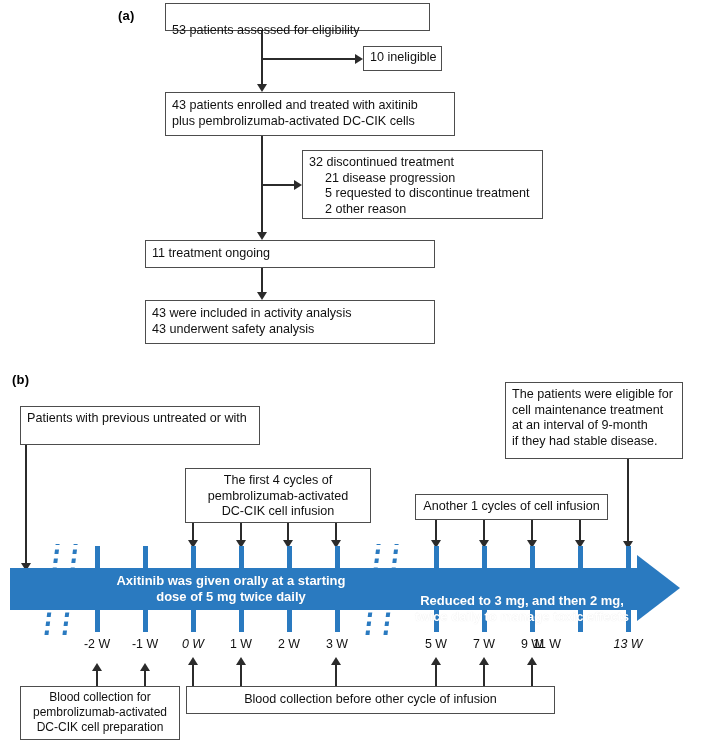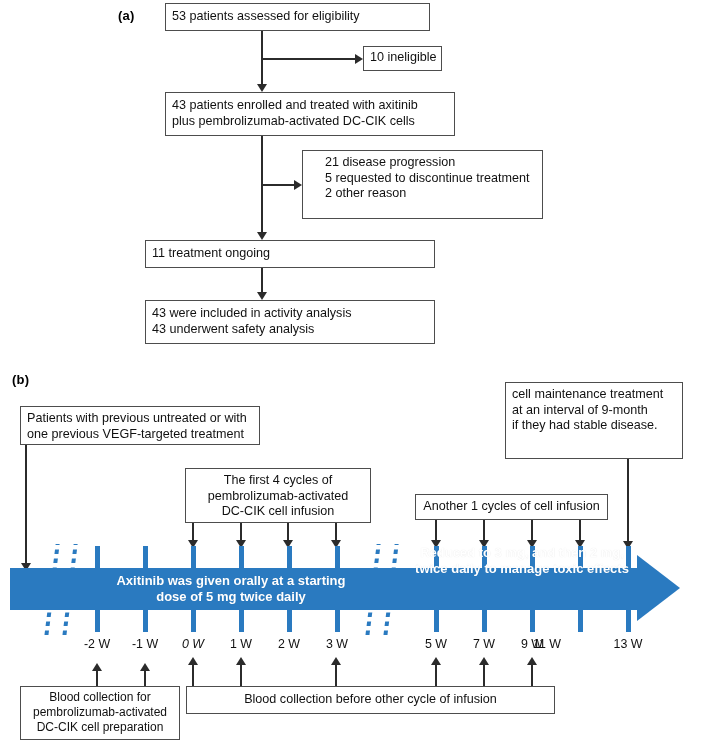--- a/index.html
+++ b/index.html
@@ -72,21 +72,21 @@
     background-position:left;background-size:4px 9px;background-repeat:repeat-y;
   }
 </style>
 </head>
 <body>
 
 <div class="fig">
 
   <div class="panel-label" style="left:118px;top:8px;">(a)</div>
 
-  <div class="box" style="left:165px;top:3px;width:265px;height:28px;padding-top:5px;">
+  <div class="box" style="left:165px;top:3px;width:265px;height:28px;padding-top:19px;">
     <span>53 patients assessed for eligibility</span>
   </div>
 
   <div class="vline" style="left:261px;top:31px;height:56px;"></div>
   <div class="arrow-down" style="left:256.5px;top:84px;"></div>
 
   <div class="hline" style="left:261px;top:58px;width:96px;"></div>
   <div class="arrow-right" style="left:355px;top:53.5px;"></div>
   <div class="box" style="left:363px;top:46px;width:79px;height:25px;padding-top:3px;">
     <span>10 ineligible</span>
@@ -97,20 +97,21 @@
     <span>plus pembrolizumab-activated DC-CIK cells</span>
   </div>
 
   <div class="vline" style="left:261px;top:136px;height:102px;"></div>
   <div class="arrow-down" style="left:256.5px;top:232px;"></div>
 
   <div class="hline" style="left:261px;top:184px;width:35px;"></div>
   <div class="arrow-right" style="left:294px;top:179.5px;"></div>
 
   <div class="box" style="left:302px;top:150px;width:241px;height:69px;padding-top:4px;">
+    <span>32 discontinued treatment</span>
     <span class="ind">21 disease progression</span>
     <span class="ind">5 requested to discontinue treatment</span>
     <span class="ind">2 other reason</span>
   </div>
 
   <div class="box" style="left:145px;top:240px;width:290px;height:28px;padding-top:5px;">
     <span>11 treatment ongoing</span>
   </div>
 
   <div class="vline" style="left:261px;top:268px;height:30px;"></div>
@@ -118,21 +119,20 @@
 
   <div class="box" style="left:145px;top:300px;width:290px;height:44px;padding-top:5px;">
     <span>43  were  included in activity analysis</span>
     <span>43 underwent safety analysis</span>
   </div>
 
   <div class="panel-label" style="left:12px;top:372px;">(b)</div>
 
   <div class="box" style="left:20px;top:406px;width:240px;height:39px;padding-top:4px;">
     <span>Patients with previous untreated or with</span>
-    <span>one previous VEGF-targeted treatment</span>
   </div>
   <div class="vline" style="left:25px;top:445px;height:124px;"></div>
   <div class="arrow-down" style="left:20.5px;top:563px;"></div>
 
   <div class="box ctr" style="left:185px;top:468px;width:186px;height:55px;padding-top:4px;">
     <span>The first 4 cycles of</span>
     <span>pembrolizumab-activated</span>
     <span>DC-CIK cell infusion</span>
   </div>
 
@@ -151,20 +151,21 @@
   <div class="vline" style="left:435.2px;top:520px;height:25px;"></div>
   <div class="arrow-down" style="left:431px;top:540px;"></div>
   <div class="vline" style="left:483.2px;top:520px;height:25px;"></div>
   <div class="arrow-down" style="left:479px;top:540px;"></div>
   <div class="vline" style="left:531.2px;top:520px;height:25px;"></div>
   <div class="arrow-down" style="left:527px;top:540px;"></div>
   <div class="vline" style="left:579.2px;top:520px;height:25px;"></div>
   <div class="arrow-down" style="left:575px;top:540px;"></div>
 
   <div class="box" style="left:505px;top:382px;width:178px;height:77px;padding-top:4px;">
+    <span>The patients were eligible for</span>
     <span>cell maintenance treatment</span>
     <span>at an interval of 9-month</span>
     <span>if they had stable disease.</span>
   </div>
   <div class="vline" style="left:627.2px;top:459px;height:88px;"></div>
   <div class="arrow-down" style="left:623px;top:541px;"></div>
 
   <div class="tl-tick" style="left:94.5px;top:546px;height:24px;"></div>
   <div class="tl-tick" style="left:142.5px;top:546px;height:24px;"></div>
   <div class="tl-tick" style="left:190.5px;top:546px;height:24px;"></div>
@@ -195,36 +196,36 @@
   <div class="brk" style="left:50px;top:544px;height:92px;transform:skewX(-7deg);"></div>
   <div class="brk" style="left:68px;top:544px;height:92px;transform:skewX(-7deg);"></div>
 
   <div class="brk" style="left:371px;top:544px;height:92px;transform:skewX(-7deg);"></div>
   <div class="brk" style="left:389px;top:544px;height:92px;transform:skewX(-7deg);"></div>
 
   <div class="tl-text" style="left:96px;top:573px;width:270px;">
     <div>Axitinib was given orally at a starting</div>
     <div>dose of 5 mg twice daily</div>
   </div>
-  <div class="tl-text" style="left:399px;top:545px;width:246px;text-align:center;">
+  <div class="tl-text" style="left:399px;top:593px;width:246px;text-align:center;">
     <div>Reduced to 3 mg, and then 2 mg,</div>
     <div>twice daily to manage toxic effects</div>
   </div>
 
   <div class="tl-label" style="left:72px;top:637px;width:50px;">-2 W</div>
   <div class="tl-label" style="left:120px;top:637px;width:50px;">-1 W</div>
   <div class="tl-label" style="left:168px;top:637px;width:50px;font-style:italic;">0 W</div>
   <div class="tl-label" style="left:216px;top:637px;width:50px;">1 W</div>
   <div class="tl-label" style="left:264px;top:637px;width:50px;">2 W</div>
   <div class="tl-label" style="left:312px;top:637px;width:50px;">3 W</div>
   <div class="tl-label" style="left:411px;top:637px;width:50px;">5 W</div>
   <div class="tl-label" style="left:459px;top:637px;width:50px;">7 W</div>
   <div class="tl-label" style="left:507px;top:637px;width:50px;">9 W</div>
   <div class="tl-label" style="left:522px;top:637px;width:50px;">11 W</div>
-  <div class="tl-label" style="left:603px;top:637px;width:50px;">13 W</div>
+  <div class="tl-label" style="left:603px;top:637px;width:50px;font-style:italic;">13 W</div>
 
   <div class="vline" style="left:96.2px;top:669px;height:20px;"></div>
   <div class="arrow-up" style="left:92px;top:663px;"></div>
   <div class="vline" style="left:144.2px;top:669px;height:20px;"></div>
   <div class="arrow-up" style="left:140px;top:663px;"></div>
 
   <div class="vline" style="left:192.2px;top:663px;height:26px;"></div>
   <div class="arrow-up" style="left:188px;top:657px;"></div>
   <div class="vline" style="left:240.2px;top:663px;height:26px;"></div>
   <div class="arrow-up" style="left:236px;top:657px;"></div>

